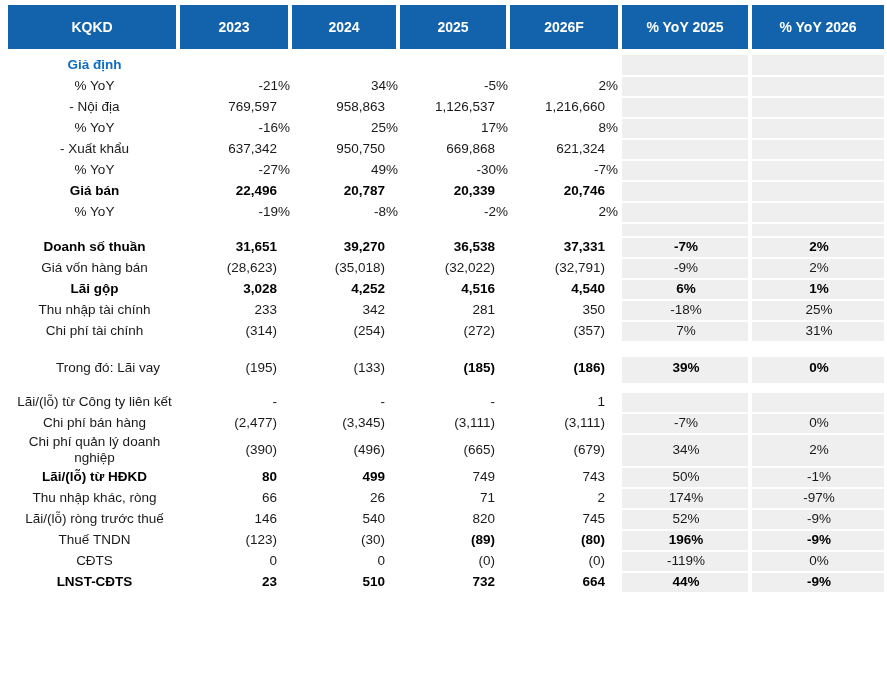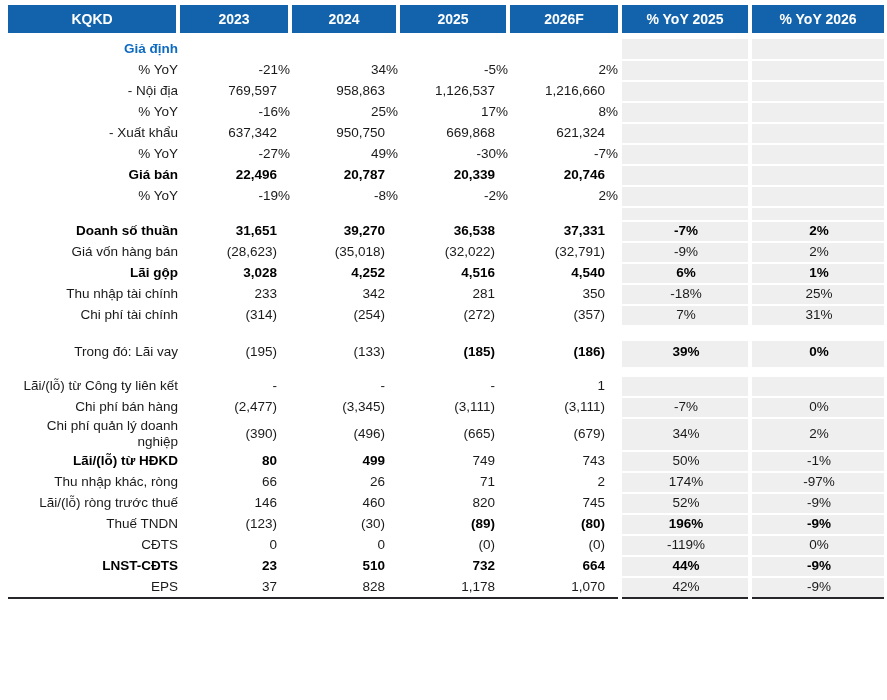--- a/index.html
+++ b/index.html
@@ -21,33 +21,33 @@
     border-collapse:collapse;
     table-layout:fixed;
     width:876px;
     margin:5px 3px 0 8px;
   }
   th{
     background:var(--header-bg);
     color:#FFFFFF;
     font-weight:bold;
     font-size:14px;
-    height:28px;
+    height:44px;
     text-align:center;
     border-left:4px solid #FFFFFF;
     padding:1px;
   }
   th:first-child{border-left:none;}
   td{
     height:21px;
     padding:0 0 0 2px;
     vertical-align:middle;
     line-height:1.22;
   }
-  td.label{text-align:right;padding-left:3px;}
+  td.label{text-align:center;padding-left:3px;}
   td.indent{padding-left:30px;margin-top:20px;}
   td.num{text-align:right;padding-right:13px;}
   td.ctr{text-align:right;}
   td.yoy{
     background:var(--yoy-bg);
     border-left:4px solid #FFFFFF;
     border-bottom:2px solid #FFFFFF;
     text-align:center;
   }
   td.yoy.nogray{background:#FFFFFF;}
@@ -287,21 +287,21 @@
         <td class="num">66</td>
         <td class="num">26</td>
         <td class="num">71</td>
         <td class="num">2</td>
         <td class="yoy">174%</td>
         <td class="yoy">-97%</td>
       </tr>
       <tr>
         <td class="label">Lãi/(lỗ) ròng trước thuế</td>
         <td class="num">146</td>
-        <td class="num">460</td>
+        <td class="num">540</td>
         <td class="num">820</td>
         <td class="num">745</td>
         <td class="yoy">52%</td>
         <td class="yoy">-9%</td>
       </tr>
       <tr>
         <td class="label">Thuế TNDN</td>
         <td class="num">(123)</td>
         <td class="num">(30)</td>
         <td class="num b">(89)</td>
@@ -320,23 +320,14 @@
       </tr>
       <tr>
         <td class="label b">LNST-CĐTS</td>
         <td class="num b">23</td>
         <td class="num b">510</td>
         <td class="num b">732</td>
         <td class="num b">664</td>
         <td class="yoy b">44%</td>
         <td class="yoy b">-9%</td>
       </tr>
-      <tr class="lastrow">
-        <td class="label">EPS</td>
-        <td class="num">37</td>
-        <td class="num">828</td>
-        <td class="num">1,178</td>
-        <td class="num">1,070</td>
-        <td class="yoy">42%</td>
-        <td class="yoy">-9%</td>
-      </tr>
     </tbody>
 </table>
 
 </body></html>

